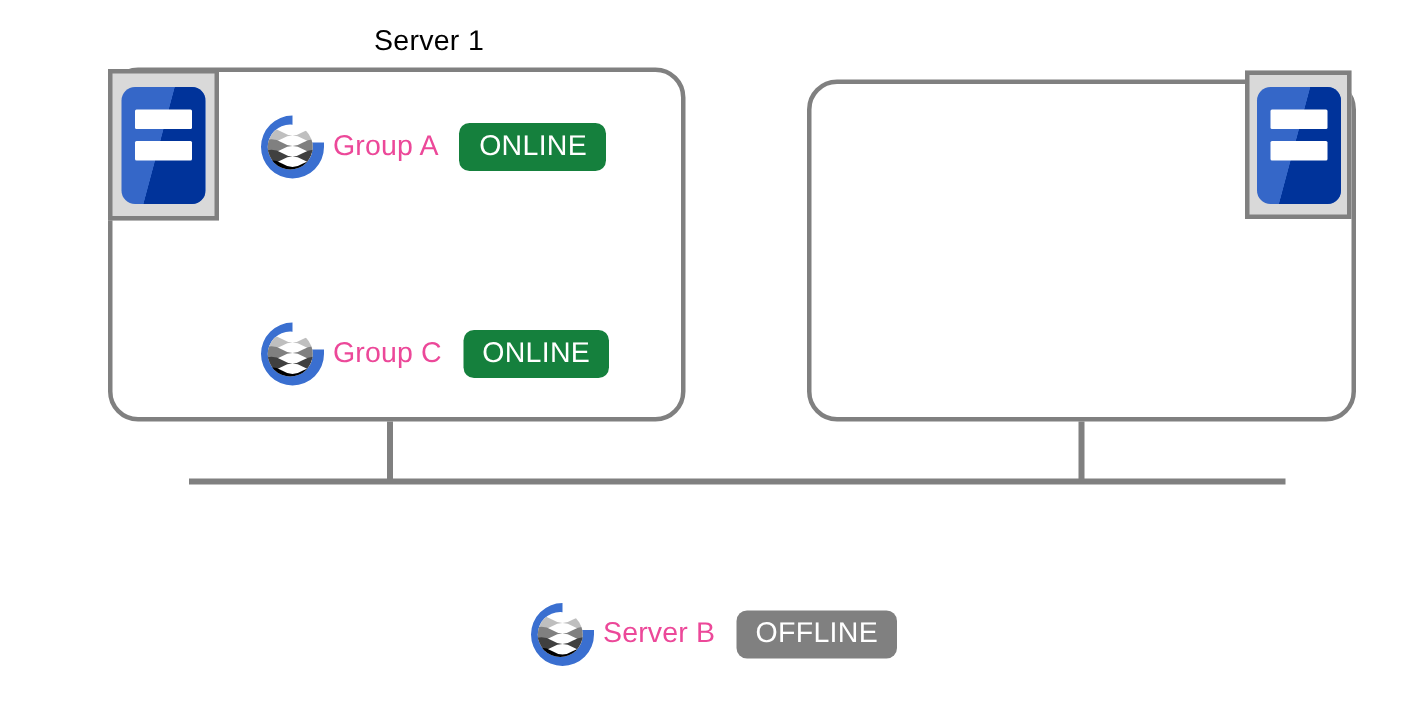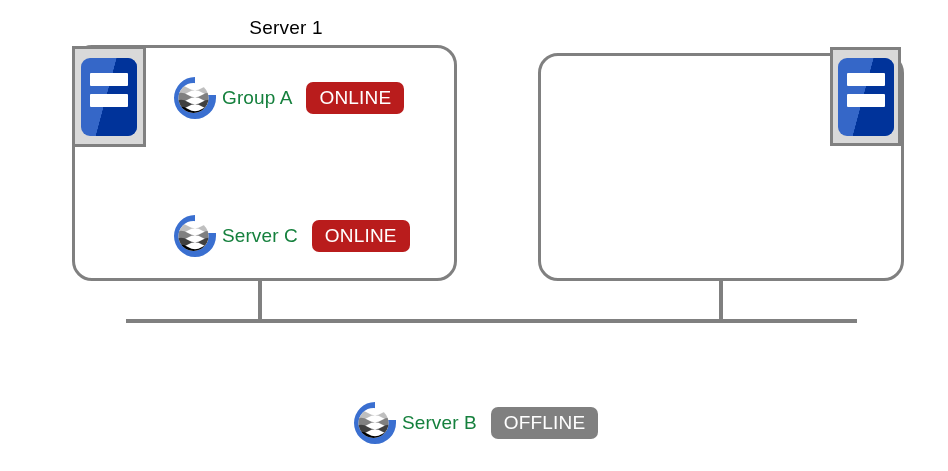--- a/index.html
+++ b/index.html
@@ -87,34 +87,34 @@
     white-space: nowrap;
   }
   .group-logo {
     width: 50px;
     height: 50px;
     flex: 0 0 auto;
     display: block;
   }
   .group-label {
     font-size: 19px;
-    color: #15803d;
+    color: #ec4899;
     margin-left: 2px;
     margin-right: 14px;
     letter-spacing: 0.1px;
   }
   .status-badge {
     font-size: 19px;
     color: #ffffff;
     border-radius: 7px;
     padding: 6px 13px 7px 13px;
     line-height: 1;
     letter-spacing: 0.2px;
   }
-  .status-online { background: #b91c1c; }
+  .status-online { background: #15803d; }
   .status-offline { background: #808080; }
 
   
   .net-line {
     position: absolute;
     background: #808080;
   }
 </style>
 </head>
 <body>
@@ -162,21 +162,21 @@
       </defs>
       <path d="M50 8 A42 42 0 1 0 92 50 L92 44 L62 44 L62 58 L76 58 A28 28 0 1 1 50 22 Z" fill="#3a6fd0"></path>
       <g clip-path="url(#gclipC)">
         <rect x="10" y="18" width="80" height="66" fill="#ffffff"></rect>
         <path d="M8 30 q14 -9 28 0 q14 9 28 0 q14 -9 28 0 l0 9 q-14 9 -28 0 q-14 -9 -28 0 q-14 9 -28 0 Z" fill="#bfbfbf"></path>
         <path d="M8 44 q14 -9 28 0 q14 9 28 0 q14 -9 28 0 l0 9 q-14 9 -28 0 q-14 -9 -28 0 q-14 9 -28 0 Z" fill="#808080"></path>
         <path d="M8 58 q14 -9 28 0 q14 9 28 0 q14 -9 28 0 l0 9 q-14 9 -28 0 q-14 -9 -28 0 q-14 9 -28 0 Z" fill="#404040"></path>
         <path d="M8 72 q14 -9 28 0 q14 9 28 0 q14 -9 28 0 l0 14 q-14 9 -28 0 q-14 -9 -28 0 q-14 9 -28 0 Z" fill="#000000"></path>
       </g>
     </svg>
-    <span class="group-label">Server  C</span>
+    <span class="group-label">Group  C</span>
     <span class="status-badge status-online">ONLINE</span>
   </div>
 
 
   <div class="server-box" style="left:538px; top:53px; width:366px; height:228px;"></div>
 
   <div class="server-icon" style="left:830px; top:47px; width:71px; height:99px;">
     <div class="server-icon-inner">
       <div class="server-icon-shade"></div>
       <div class="server-bar b1"></div>

